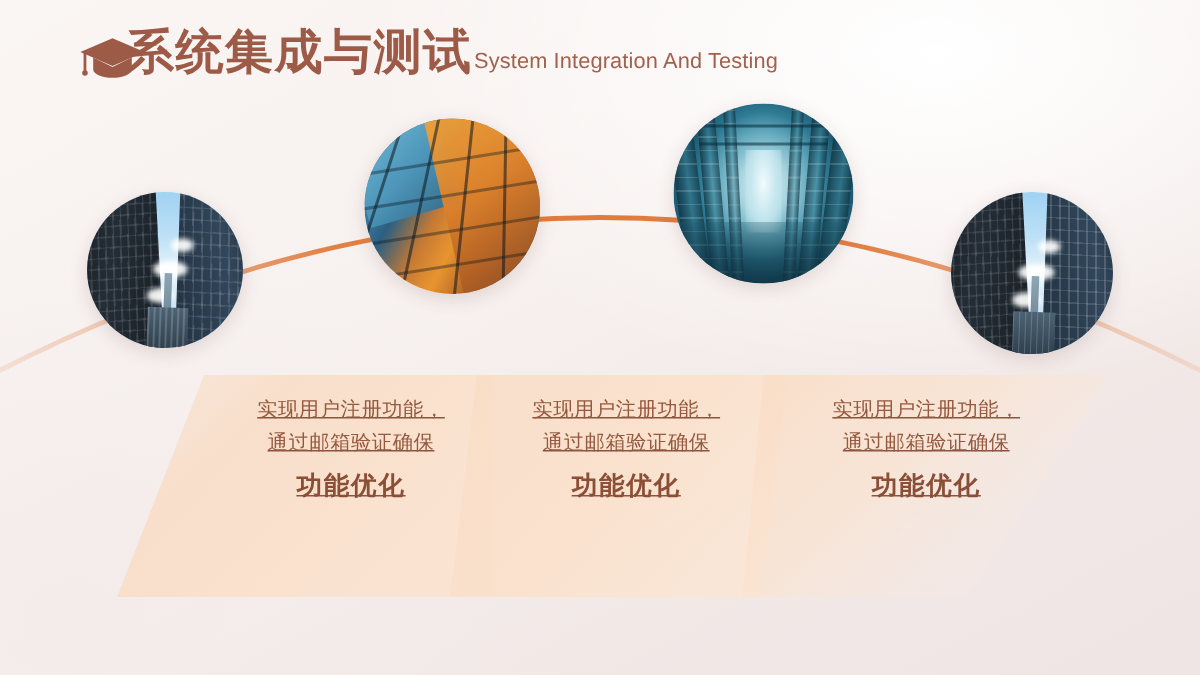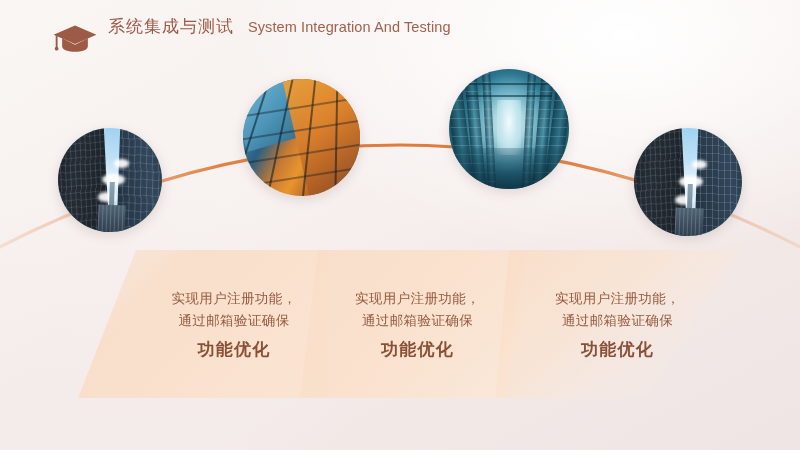--- a/index.html
+++ b/index.html
@@ -35,34 +35,34 @@
     white-space: nowrap;
   }
   .cap-icon {
     position: absolute;
     left: 0;
     top: 6px;
     width: 46px;
     height: 30px;
   }
   .title-zh {
-    margin-left: 56px;
-    font-size: 17px;
-    font-weight: normal;
+    margin-left: 32px;
+    font-size: 32px;
+    font-weight: bold;
     letter-spacing: 1px;
     color: #9c5a47;
     line-height: 1;
   }
   .title-en {
     font-size: 14.5px;
     font-weight: normal;
     letter-spacing: 0.1px;
     color: #a2614d;
     line-height: 1;
-    margin-left: 14px;
+    margin-left: 1px;
   }
 
   
   .arc-layer {
     position: absolute;
     left: 0;
     top: 0;
     width: 800px;
     height: 450px;
     pointer-events: none;
@@ -232,21 +232,22 @@
     text-align: center;
   }
   .panel .shape {
     position: absolute;
     inset: 0;
     z-index: 0;
   }
   .panel .ptext {
     position: relative;
     z-index: 1;
-    padding-top: 38px;
+    padding-top: 12px;
+    text-decoration: underline;
   }
   .panel .line {
     font-size: 13.5px;
     line-height: 22px;
     letter-spacing: 0.4px;
     color: #95593f;
     white-space: nowrap;
   }
   .panel .emph {
     margin-top: 6px;

